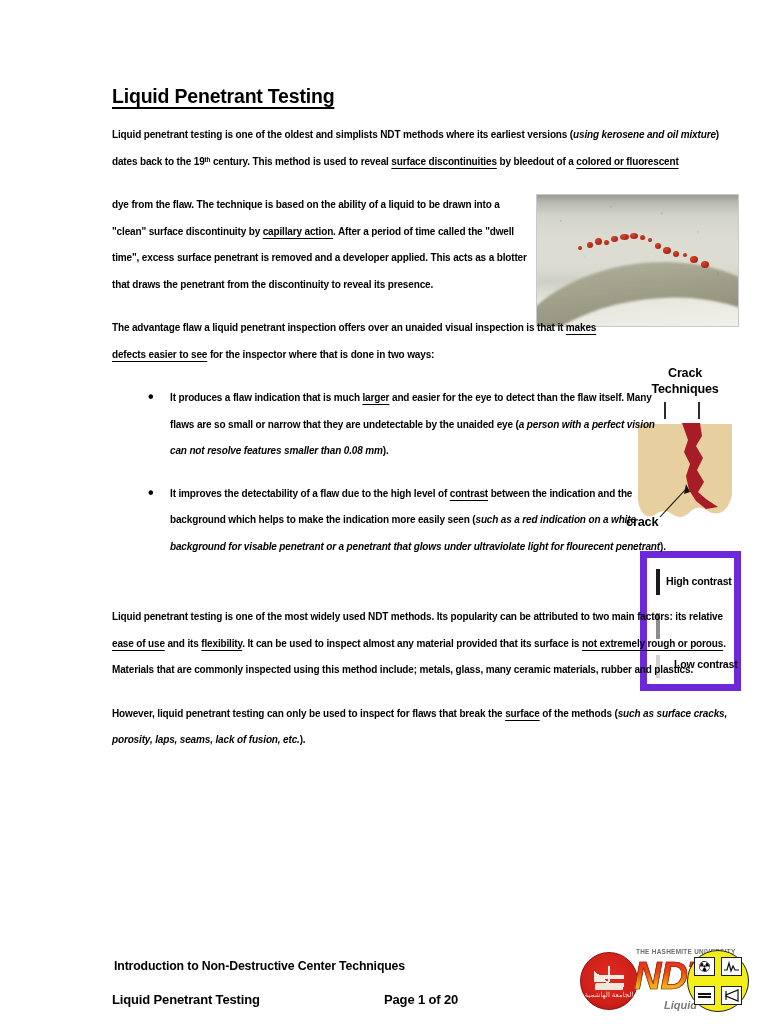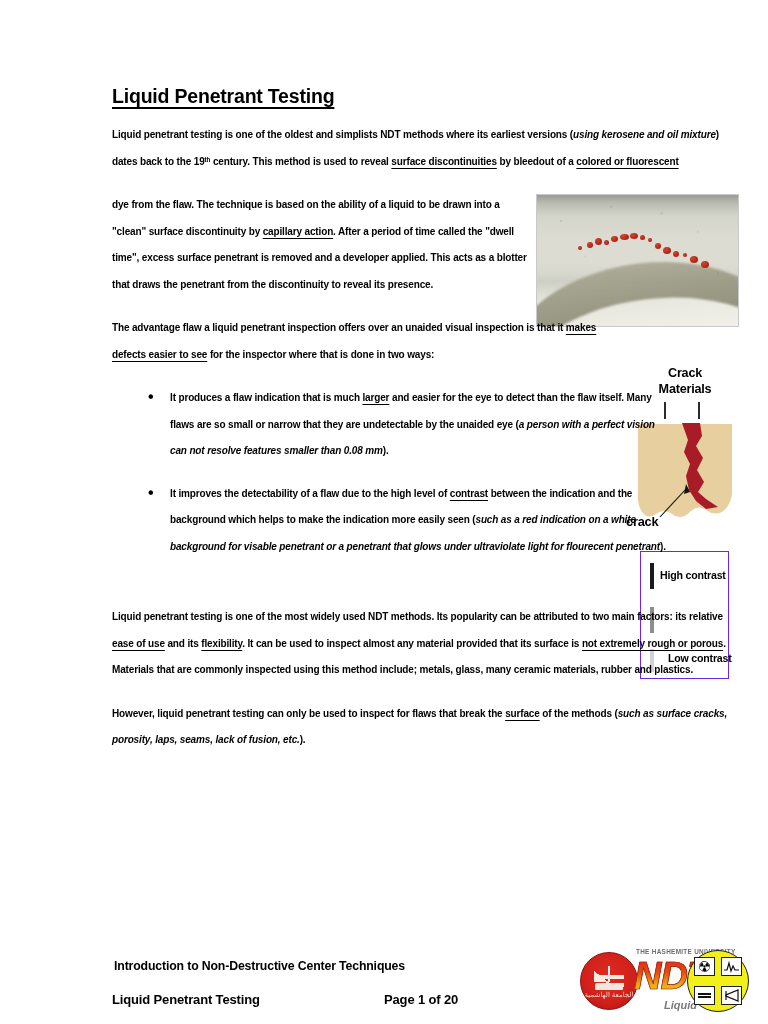--- a/index.html
+++ b/index.html
@@ -170,21 +170,21 @@
     letter-spacing: -0.2px;
   }
 
   
   .contrast-box {
     position: absolute;
     left: 600px;
     top: 551px;
     width: 87px;
     height: 126px;
-    border: 1px solid #6d28d9;
+    border: 7px solid #6d28d9;
     background: #ffffff;
   }
   .contrast-box .bar {
     position: absolute;
     left: 9px;
     width: 3.5px;
   }
   .contrast-box .bar.high { top: 11px; height: 26px; background: #1b1b1b; }
   .contrast-box .bar.mid  { top: 55px; height: 26px; background: #8d8d8d; }
   .contrast-box .bar.low  { top: 97px; height: 23px; background: #d2d2d2; }
@@ -372,21 +372,21 @@
     <div class="dot" style="left:126px;top:52px;width:8px;height:7px;"></div>
     <div class="dot" style="left:136px;top:56px;width:6px;height:6px;"></div>
     <div class="dot" style="left:146px;top:58px;width:4px;height:4px;"></div>
     <div class="dot" style="left:153px;top:61px;width:8px;height:7px;"></div>
     <div class="dot" style="left:164px;top:66px;width:8px;height:7px;"></div>
   </div>
 
   <div class="crack-fig">
     <div class="cap">
       <span>Crack</span><br>
-      <span>Materials</span>
+      <span>Techniques</span>
     </div>
     <div class="tick a"></div>
     <div class="tick b"></div>
     <svg width="118" height="176" style="position:absolute;left:0;top:0;">
       <path d="M12,58 L106,58 L106,128 Q104,141 96,146 Q88,150 80,144 Q72,138 64,146
                Q55,155 46,148 Q38,142 30,148 Q22,154 16,146 Q11,138 12,126 Z" fill="#e8cfa0"></path>
       <path d="M56,57 L74,57 L76,70 L70,80 L77,92 L71,104 L78,116 L72,126 L80,133
                L92,141 L80,143 L70,135 L63,124 L60,110 L64,98 L58,86 L62,74 Z" fill="#a81c28"></path>
       <path d="M60,118 L64,126 L58,128 Z" fill="#111"></path>
       <line x1="34" y1="151" x2="60" y2="123" stroke="#111" stroke-width="1.1"></line>

